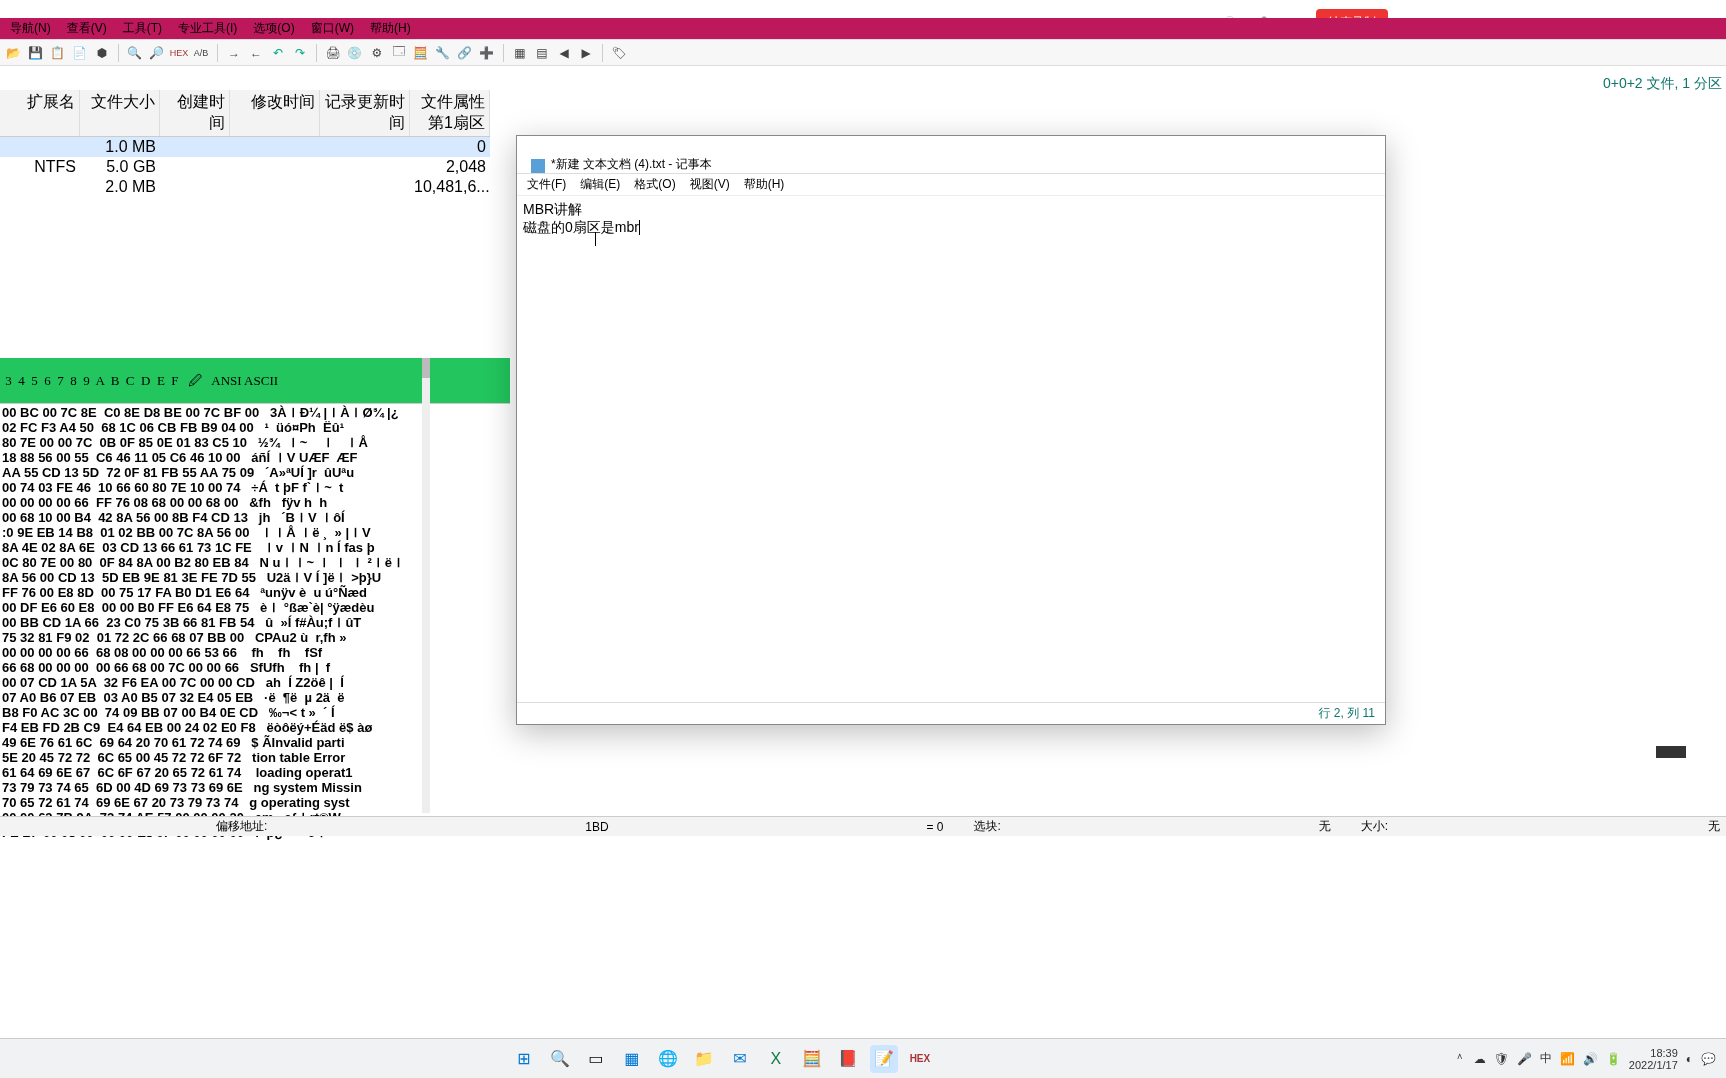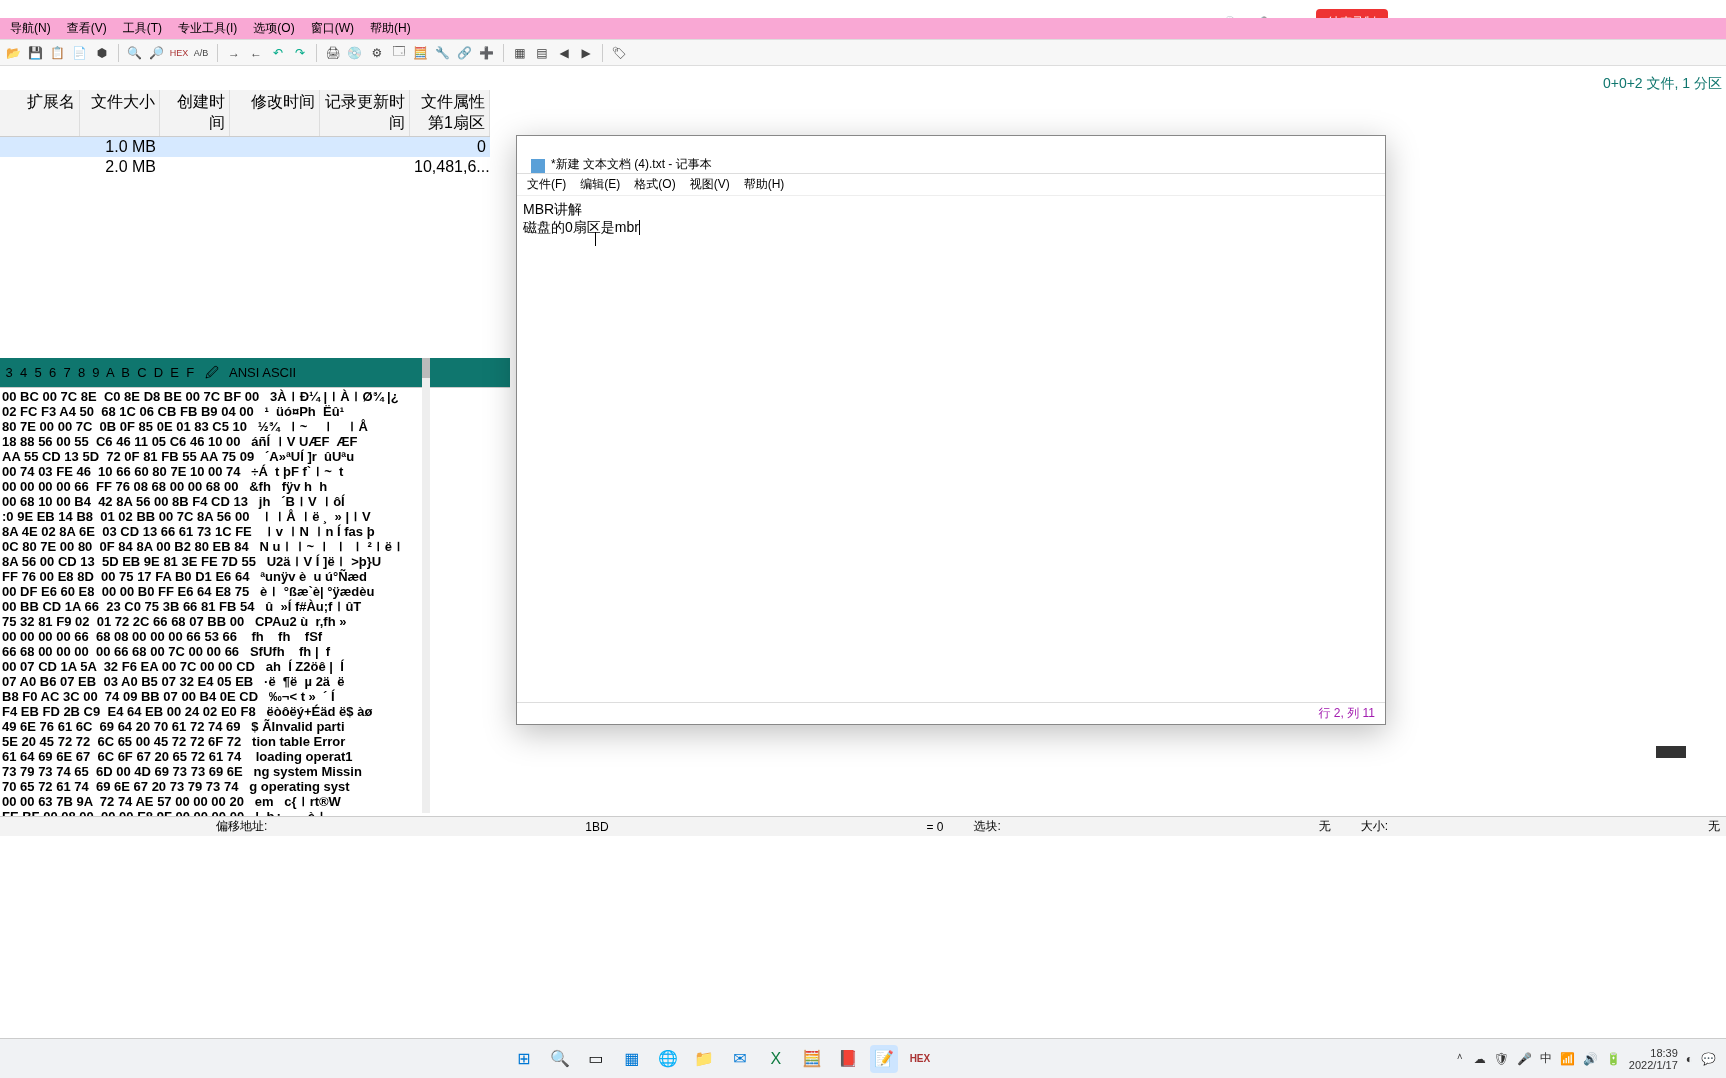--- a/index.html
+++ b/index.html
@@ -6,60 +6,60 @@
 body { background:#fff; width:1726px; height:1078px; overflow:hidden; position:relative; font-size:12px; color:#000; }
 
 
 .rec-bar { position:absolute; top:5px; right:330px; display:flex; align-items:center; gap:14px; padding:4px 8px; background:#fff; }
 .rec-dot { width:8px; height:8px; border-radius:50%; background:#e74c3c; }
 .rec-time { font-size:13px; color:#444; }
 .rec-ico { width:18px; height:18px; display:flex; align-items:center; justify-content:center; color:#555; }
 .rec-end { background:#e33; color:#fff; padding:5px 12px; border-radius:4px; cursor:pointer; font-size:12px; }
 
 
-.menubar { position:absolute; top:18px; left:0; right:0; height:22px; display:flex; align-items:flex-start; padding:0 4px; gap:4px; border-bottom:1px solid #ddd; background:#f9a8d4; }
+.menubar { position:absolute; top:18px; left:0; right:0; height:22px; display:flex; align-items:flex-start; padding:0 4px; gap:4px; border-bottom:1px solid #ddd; background:#be185d; }
 .menubar span { padding:2px 6px; cursor:default; }
 
 
 .toolbar { position:absolute; top:40px; left:0; right:0; height:26px; display:flex; align-items:center; gap:2px; padding:0 4px; background:#f7f7f7; border-bottom:1px solid #ddd; }
 .tbtn { width:20px; height:20px; display:flex; align-items:center; justify-content:center; font-size:12px; color:#444; }
 .tsep { width:1px; height:18px; background:#ccc; margin:0 4px; }
 
 
 .filelist { position:absolute; top:90px; left:0; width:490px; }
 .fl-head, .fl-row { display:grid; grid-template-columns:80px 80px 70px 90px 90px 80px; font-size:16px; }
 .fl-head { background:#f3f3f3; border-bottom:1px solid #ccc; }
 .fl-head > div { padding:2px 4px; text-align:right; border-right:1px solid #ddd; }
 .fl-row > div { padding:1px 4px; text-align:right; }
 .fl-row.sel { background:#d6e9ff; }
 
 
 .hexview { position:absolute; top:358px; left:0; width:510px; font-family:Consolas,monospace; font-size:13px; line-height:15px; }
-.hex-head { background:#0f766e; border-bottom:1px solid #ccc; white-space:pre; padding:7px 2px; }
+.hex-head { background:#22c55e; border-bottom:1px solid #ccc; white-space:pre; padding:15px 2px;font-family:Liberation Serif, serif; }
 .hex-body { white-space:pre; padding:1px 2px;font-weight:bold; }
 .hex-scroll { position:absolute; top:358px; left:422px; width:8px; height:455px; background:#eee; }
 .hex-thumb { position:absolute; top:0; left:0; width:8px; height:20px; background:#bbb; }
 
 
 .midstatus { position:absolute; top:816px; left:0; right:0; height:20px; background:#f3f3f3; border-top:1px solid #ccc; display:flex; align-items:center; font-size:12px; padding:0 6px; gap:30px;justify-content:center; }
 .midstatus .spacer { flex:1; }
 
 
 .toprightstatus { position:absolute; top:75px; right:4px; font-size:14px; color:#0f766e; }
 
 
 .notepad { position:absolute; top:135px; left:516px; width:870px; height:590px; background:#fff; border:1px solid #888; box-shadow:0 8px 30px rgba(0,0,0,.25); display:flex; flex-direction:column; }
 .np-title { height:38px; display:flex; align-items:flex-end; padding:0 14px; gap:6px; border-bottom:1px solid #ddd; }
 .np-ico { width:14px; height:14px; background:#5aa0d8; }
 .np-menu { height:22px; display:flex; align-items:center; gap:2px; padding:0 4px; border-bottom:1px solid #eee; }
 .np-menu span { padding:18px 6px; }
 .np-body { flex:1; padding:4px 6px; font-size:14px; line-height:18px; position:relative; }
 .np-caret { display:inline-block; width:1px; height:15px; background:#000; vertical-align:text-bottom; }
 .np-cursor { position:absolute; top:36px; left:78px; width:1px; height:14px; background:#000; }
-.np-status { height:22px; border-top:1px solid #ddd; display:flex; align-items:center; justify-content:flex-end; padding:0 10px; font-size:12px; color:#a21caf; }
+.np-status { height:22px; border-top:1px solid #ddd; display:flex; align-items:center; justify-content:flex-end; padding:0 10px; font-size:12px; color:#0f766e; }
 
 
 .taskbar { position:absolute; bottom:0; left:0; right:0; height:40px; background:#f0f2f4; border-top:1px solid #ccc; display:flex; align-items:center; }
 .tb-center { flex:1; display:flex; align-items:center; justify-content:center; gap:8px; }
 .tb-ico { width:28px; height:28px; display:flex; align-items:center; justify-content:center; font-size:16px; border-radius:4px; }
 .tb-tray { display:flex; align-items:center; gap:8px; padding:0 10px; font-size:12px; color:#333; }
 .tb-time { text-align:right; line-height:12px; font-size:11px; }
 
 
 .kbd { position:absolute; bottom:320px; right:40px; width:30px; height:12px; background:#333; }
@@ -131,20 +131,28 @@
     <div>记录更新时间</div>
     <div>文件属性 第1扇区</div>
   </div>
   <div class="fl-row sel">
     <div></div>
     <div>1.0 MB</div>
     <div></div>
     <div></div>
     <div></div>
     <div>0</div>
+  </div>
+  <div class="fl-row">
+    <div>NTFS</div>
+    <div>5.0 GB</div>
+    <div></div>
+    <div></div>
+    <div></div>
+    <div>2,048</div>
   </div>
   <div class="fl-row">
     <div></div>
     <div>2.0 MB</div>
     <div></div>
     <div></div>
     <div></div>
     <div>10,481,6...</div>
   </div>
 </div>

